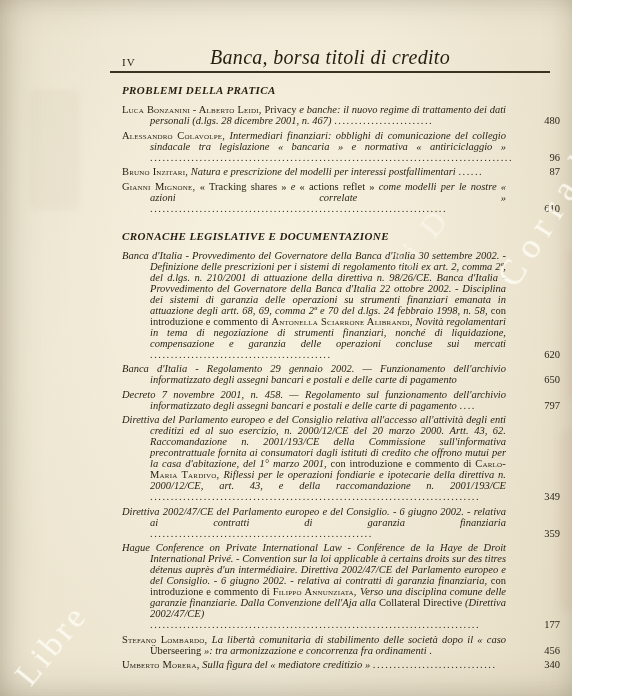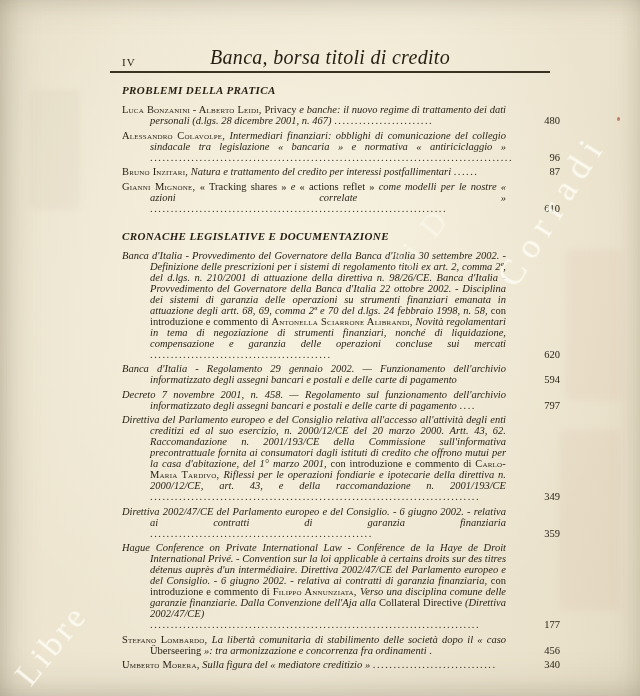--- a/index.html
+++ b/index.html
@@ -1,18 +1,18 @@
 <!DOCTYPE html>
 <html><head>
 <meta charset="utf-8">
 <style>
   html,body { margin:0; padding:0; }
   .page {
     position: relative;
-    width: 640px; height: 696px;
+    width: 572px; height: 696px;
     background:
       radial-gradient(ellipse at 45% 40%, rgba(255,252,238,.5), rgba(255,252,238,0) 70%),
       linear-gradient(100deg, #e7dfc9 0%, #ede5d0 18%, #efe8d4 55%, #eae1cb 88%, #e4dbc4 100%);
     overflow: hidden;
     font-family: "Liberation Serif", "DejaVu Serif", serif;
     color: #241e12;
     box-shadow:
       inset 26px 0 38px -28px rgba(110,100,78,.45),
       inset -18px 0 34px -26px rgba(110,100,78,.35),
       inset 0 -26px 44px -30px rgba(110,100,78,.40),
@@ -74,27 +74,27 @@
   <div class="content">
     <div class="header">
       <span class="roman-folio">IV</span>
       <span class="journal-title">Banca, borsa titoli di credito</span>
     </div>
     <div>
         <div class="section">
           <h2 class="heading">PROBLEMI DELLA PRATICA</h2>
           <p class="entry"><span class="seg-sc">Luca Bonzanini - Alberto Leidi, </span><span class="seg-r">Privacy </span><span class="seg-i">e banche: il nuovo regime di trattamento dei dati personali (d.lgs. 28 dicembre 2001, n. 467) </span><span class="dots">........................</span><span class="pageno">480</span></p>
           <p class="entry"><span class="seg-sc">Alessandro Colavolpe, </span><span class="seg-i">Intermediari finanziari: obblighi di comunicazione del collegio sindacale tra legislazione « bancaria » e normativa « antiriciclaggio » </span><span class="dots">........................................................................................</span><span class="pageno">96</span></p>
-          <p class="entry"><span class="seg-sc">Bruno Inzitari, </span><span class="seg-i">Natura e trattamento del credito per interessi postfallimentari </span><span class="dots">......</span><span class="pageno">87</span></p>
+          <p class="entry"><span class="seg-sc">Bruno Inzitari, </span><span class="seg-i">Natura e prescrizione del modelli per interessi postfallimentari </span><span class="dots">......</span><span class="pageno">87</span></p>
           <p class="entry"><span class="seg-sc">Gianni Mignone, </span><span class="seg-r">« Tracking shares » </span><span class="seg-i">e </span><span class="seg-r">« actions reflet » </span><span class="seg-i">come modelli per le nostre « azioni correlate » </span><span class="dots">........................................................................</span><span class="pageno">610</span></p>
         </div>
         <div class="section">
           <h2 class="heading">CRONACHE LEGISLATIVE E DOCUMENTAZIONE</h2>
           <p class="entry"><span class="seg-i">Banca d'Italia - Provvedimento del Governatore della Banca d'Italia 30 settembre 2002. - Definizione delle prescrizioni per i sistemi di regolamento titoli ex art. 2, comma 2ª, del d.lgs. n. 210/2001 di attuazione della direttiva n. 98/26/CE. Banca d'Italia - Provvedimento del Governatore della Banca d'Italia 22 ottobre 2002. - Disciplina dei sistemi di garanzia delle operazioni su strumenti finanziari emanata in attuazione degli artt. 68, 69, comma 2ª e 70 del d.lgs. 24 febbraio 1998, n. 58, </span><span class="seg-r">con introduzione e commento di </span><span class="seg-sc">Antonella Sciarrone Alibrandi, </span><span class="seg-i">Novità regolamentari in tema di negoziazione di strumenti finanziari, nonché di liquidazione, compensazione e garanzia delle operazioni concluse sui mercati </span><span class="dots">............................................</span><span class="pageno">620</span></p>
-          <p class="entry"><span class="seg-i">Banca d'Italia - Regolamento 29 gennaio 2002. — Funzionamento dell'archivio informatizzato degli assegni bancari e postali e delle carte di pagamento</span><span class="pageno">594</span></p>
+          <p class="entry"><span class="seg-i">Banca d'Italia - Regolamento 29 gennaio 2002. — Funzionamento dell'archivio informatizzato degli assegni bancari e postali e delle carte di pagamento</span><span class="pageno">650</span></p>
           <p class="entry"><span class="seg-i">Decreto 7 novembre 2001, n. 458. — Regolamento sul funzionamento dell'archivio informatizzato degli assegni bancari e postali e delle carte di pagamento </span><span class="dots">....</span><span class="pageno">797</span></p>
           <p class="entry"><span class="seg-i">Direttiva del Parlamento europeo e del Consiglio relativa all'accesso all'attività degli enti creditizi ed al suo esercizio, n. 2000/12/CE del 20 marzo 2000. Artt. 43, 62. Raccomandazione n. 2001/193/CE della Commissione sull'informativa precontrattuale fornita ai consumatori dagli istituti di credito che offrono mutui per la casa d'abitazione, del 1° marzo 2001, </span><span class="seg-r">con introduzione e commento di </span><span class="seg-sc">Carlo-Maria Tardivo, </span><span class="seg-i">Riflessi per le operazioni fondiarie e ipotecarie della direttiva n. 2000/12/CE, art. 43, e della raccomandazione n. 2001/193/CE </span><span class="dots">................................................................................</span><span class="pageno">349</span></p>
           <p class="entry"><span class="seg-i">Direttiva 2002/47/CE del Parlamento europeo e del Consiglio. - 6 giugno 2002. - relativa ai contratti di garanzia finanziaria </span><span class="dots">......................................................</span><span class="pageno">359</span></p>
           <p class="entry"><span class="seg-i">Hague Conference on Private International Law - Conférence de la Haye de Droit International Privé. - Convention sur la loi applicable à certains droits sur des titres détenus auprès d'un intermédiaire. Direttiva 2002/47/CE del Parlamento europeo e del Consiglio. - 6 giugno 2002. - relativa ai contratti di garanzia finanziaria, </span><span class="seg-r">con introduzione e commento di </span><span class="seg-sc">Filippo Annunziata, </span><span class="seg-i">Verso una disciplina comune delle garanzie finanziarie. Dalla Convenzione dell'Aja alla </span><span class="seg-r">Collateral Directive </span><span class="seg-i">(Direttiva 2002/47/CE) </span><span class="dots">................................................................................</span><span class="pageno">177</span></p>
         </div>
         <div class="section">
           <p class="entry"><span class="seg-sc">Stefano Lombardo, </span><span class="seg-i">La libertà comunitaria di stabilimento delle società dopo il « caso </span><span class="seg-r">Überseering</span><span class="seg-i"> »: tra armonizzazione e concorrenza fra ordinamenti </span><span class="dots">.</span><span class="pageno">456</span></p>
           <p class="entry"><span class="seg-sc">Umberto Morera, </span><span class="seg-i">Sulla figura del « mediatore creditizio » </span><span class="dots">..............................</span><span class="pageno">340</span></p>
         </div>
       </div>

